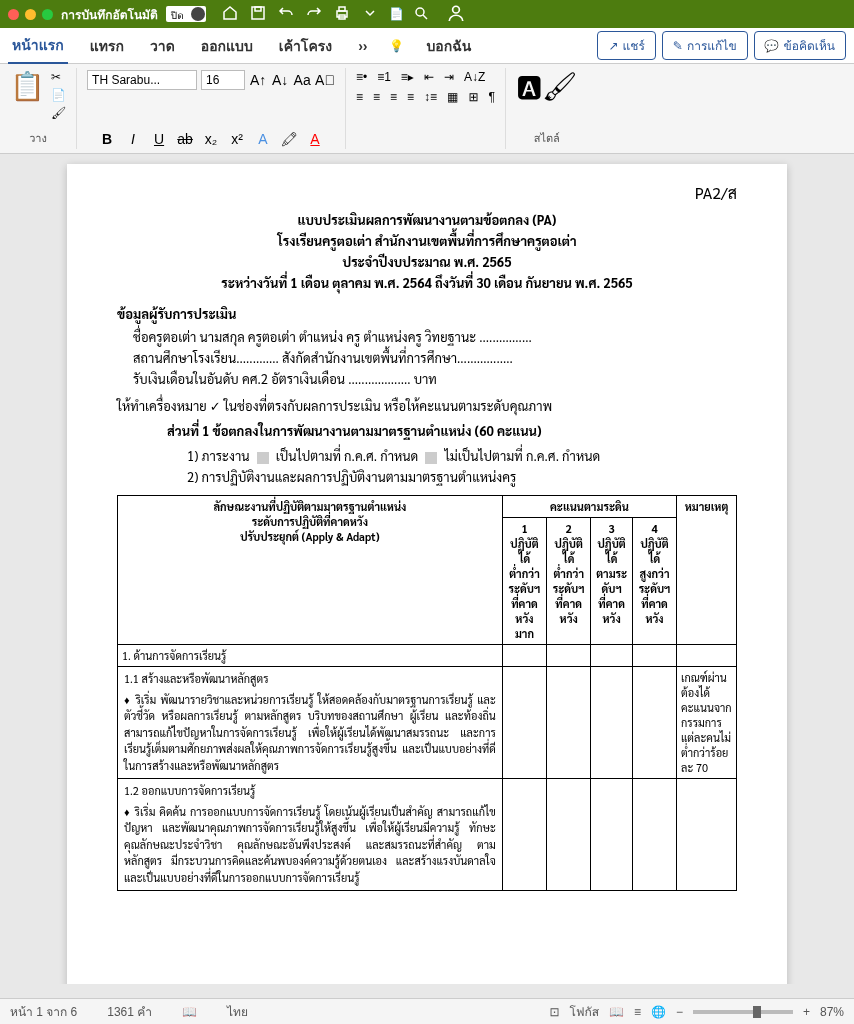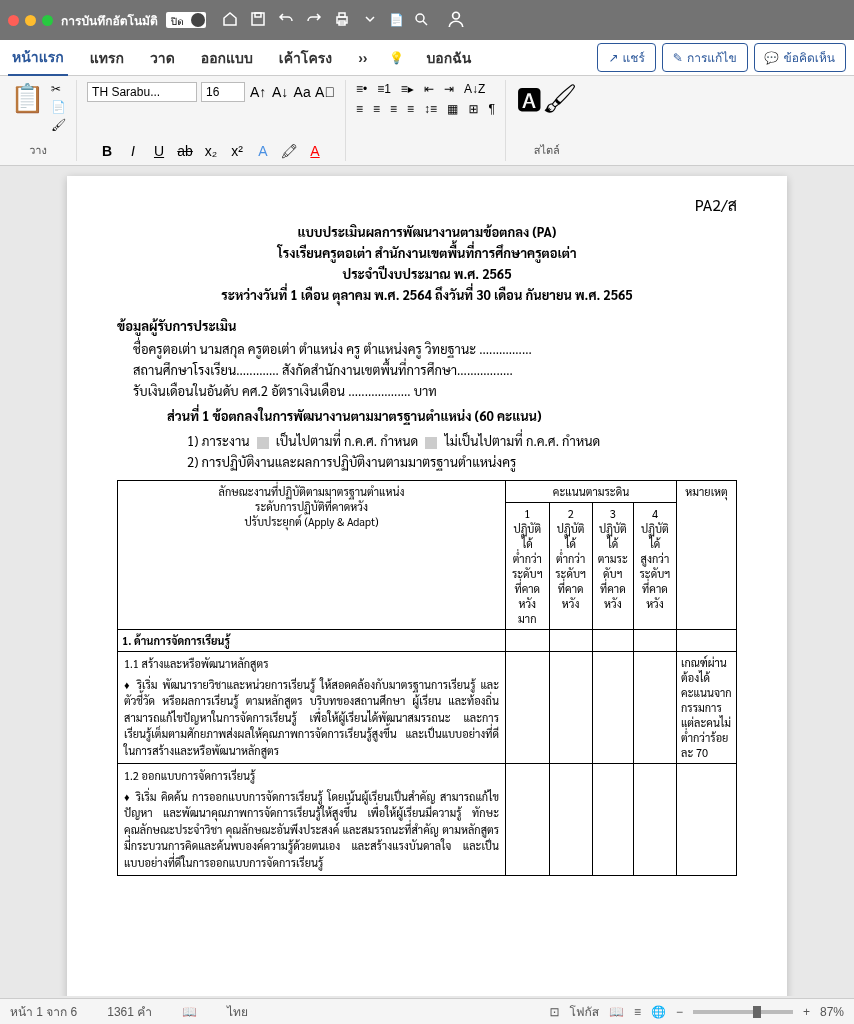--- a/index.html
+++ b/index.html
@@ -1,17 +1,17 @@
 <!DOCTYPE html>
 <html><head>
 <meta charset="utf-8">
 <style>
 * { box-sizing: border-box; margin: 0; padding: 0; }
 body { font-family: -apple-system, sans-serif; font-size: 12px; background: #e8e8e8; width: 854px; height: 1024px; overflow: hidden; }
-.titlebar { background: #737373; color: #fff; height: 40px; display: flex; align-items: center; padding: 4px 8px; gap: 8px; }
+.titlebar { background: #4d7c0f; color: #fff; height: 28px; display: flex; align-items: center; padding: 4px 8px; gap: 8px; }
 .traffic { display: flex; gap: 6px; }
 .dot { width: 11px; height: 11px; border-radius: 50%; }
 .red { background: #ff5f57; } .yellow { background: #ffbd2e; } .green { background: #28c940; }
 .title-autosave { font-size: 12px; font-weight: 600; }
 .toggle { background: #fff; border-radius: 2px; width: 40px; height: 16px; position: relative; }
 .toggle::after { content: ''; width: 14px; height: 14px; background: #444; border-radius: 50%; position: absolute; right: 1px; top: 1px; }
 .toggle-label { font-size: 10px; color: #000; position: absolute; left: 5px; top: 2px; }
 .title-icons { display: flex; gap: 12px; margin-left: 8px; }
 .title-icons svg { width: 16px; height: 16px; }
 .doc-title { flex: 1; text-align: center; font-size: 13px; font-weight: 600; }
@@ -37,22 +37,22 @@
 .page-code { text-align: right; font-size: 16px; margin-bottom: 8px; }
 .doc-title-c { text-align: center; font-weight: 700; margin: 4px 0; }
 .section-title { font-weight: 700; margin: 14px 0 6px 0; }
 .field-line { margin: 4px 0 4px 16px; }
 .instruct { margin: 10px 0 4px 0; }
 .sub-head { font-weight: 700; margin: 8px 0; text-align: left; padding-left: 50px; }
 .item-line { margin: 4px 0 4px 70px; }
 .checkbox { display: inline-block; width: 12px; height: 12px; background: #ccc; vertical-align: middle; margin: 0 4px; }
 table.tbl { border-collapse: collapse; width: 100%; margin-top: 10px; font-size: 11px; }
 table.tbl td, table.tbl th { border: 1px solid #000; padding: 3px 4px; vertical-align: top; }
-table.tbl th { font-weight: 400; }
-.row-head { font-weight: 700; }
+table.tbl th { font-weight: 700; }
+.row-head { font-weight: 400; }
 .cell-desc { padding: 4px 6px !important; line-height: 1.5; }
 .statusbar { position: fixed; bottom: 0; width: 854px; height: 26px; background: #f5f5f5; border-top: 1px solid #ccc; display: flex; align-items: center; padding: 0 10px; font-size: 12px; color: #555; gap: 30px; }
 .statusbar .right { margin-left: auto; display: flex; align-items: center; gap: 10px; }
 .zoom-slider { width: 100px; height: 4px; background: #bbb; position: relative; }
 .zoom-thumb { width: 8px; height: 12px; background: #666; position: absolute; left: 60%; top: -4px; }
 </style>
 </head>
 <body>
 
 <div class="titlebar">
@@ -184,20 +184,21 @@
     <div class="doc-title-c">แบบประเมินผลการพัฒนางานตามข้อตกลง (PA)</div>
     <div class="doc-title-c">โรงเรียนครูตอเต่า  สำนักงานเขตพื้นที่การศึกษาครูตอเต่า</div>
     <div class="doc-title-c">ประจำปีงบประมาณ พ.ศ. 2565</div>
     <div class="doc-title-c">ระหว่างวันที่ 1  เดือน ตุลาคม พ.ศ. 2564  ถึงวันที่ 30 เดือน กันยายน พ.ศ. 2565</div>
 
     <div class="section-title">ข้อมูลผู้รับการประเมิน</div>
     <div class="field-line">ชื่อครูตอเต่า  นามสกุล ครูตอเต่า  ตำแหน่ง ครู     ตำแหน่งครู วิทยฐานะ ................</div>
     <div class="field-line">สถานศึกษาโรงเรียน.............    สังกัดสำนักงานเขตพื้นที่การศึกษา.................</div>
     <div class="field-line">รับเงินเดือนในอันดับ คศ.2         อัตราเงินเดือน ...................  บาท</div>
 
+    <div class="instruct">ให้ทำเครื่องหมาย ✓ ในช่องที่ตรงกับผลการประเมิน หรือให้คะแนนตามระดับคุณภาพ</div>
     <div class="sub-head">ส่วนที่ 1 ข้อตกลงในการพัฒนางานตามมาตรฐานตำแหน่ง (60 คะแนน)</div>
     <div class="item-line">
       <span>1) ภาระงาน</span>
       <span class="checkbox"></span>
       <span>เป็นไปตามที่ ก.ค.ศ. กำหนด</span>
       <span class="checkbox"></span>
       <span>ไม่เป็นไปตามที่ ก.ค.ศ. กำหนด</span>
     </div>
     <div class="item-line">2) การปฏิบัติงานและผลการปฏิบัติงานตามมาตรฐานตำแหน่งครู</div>
 

